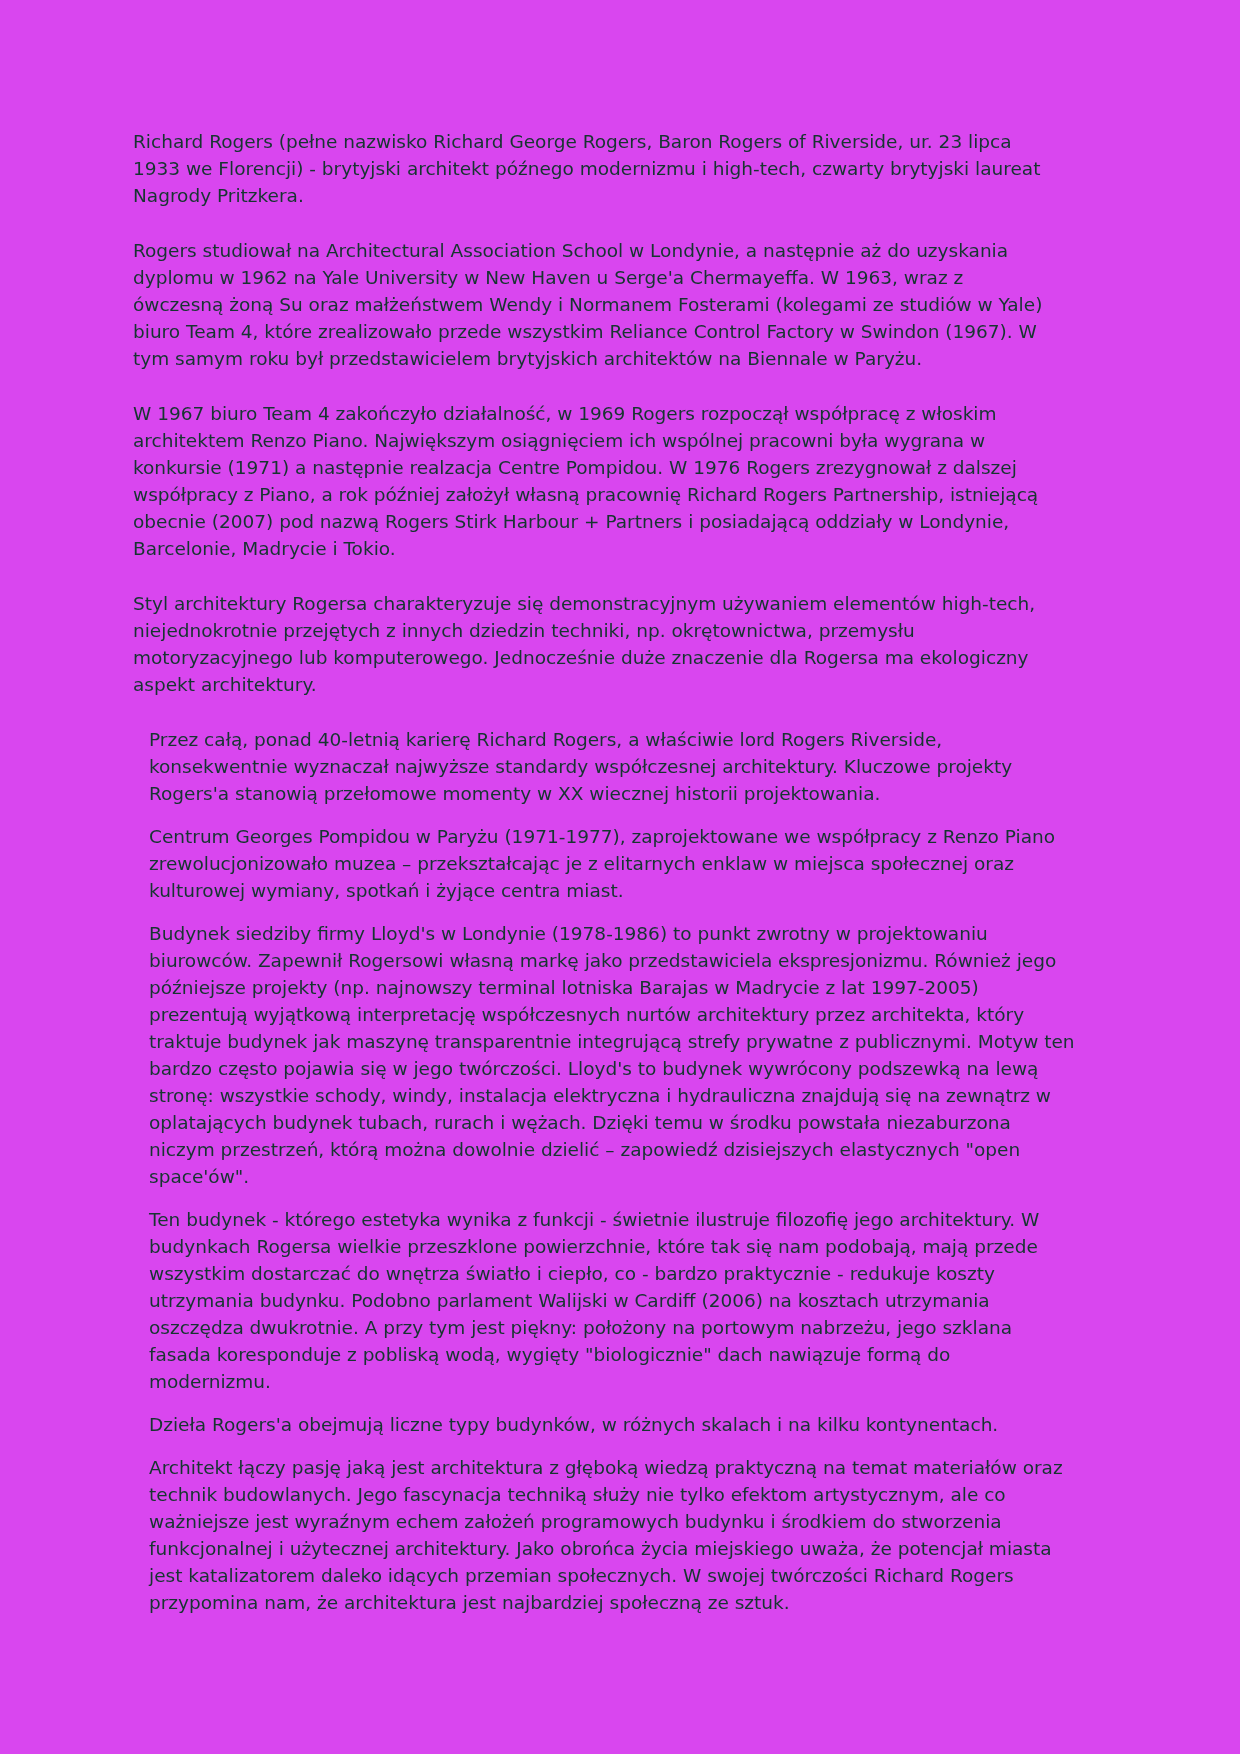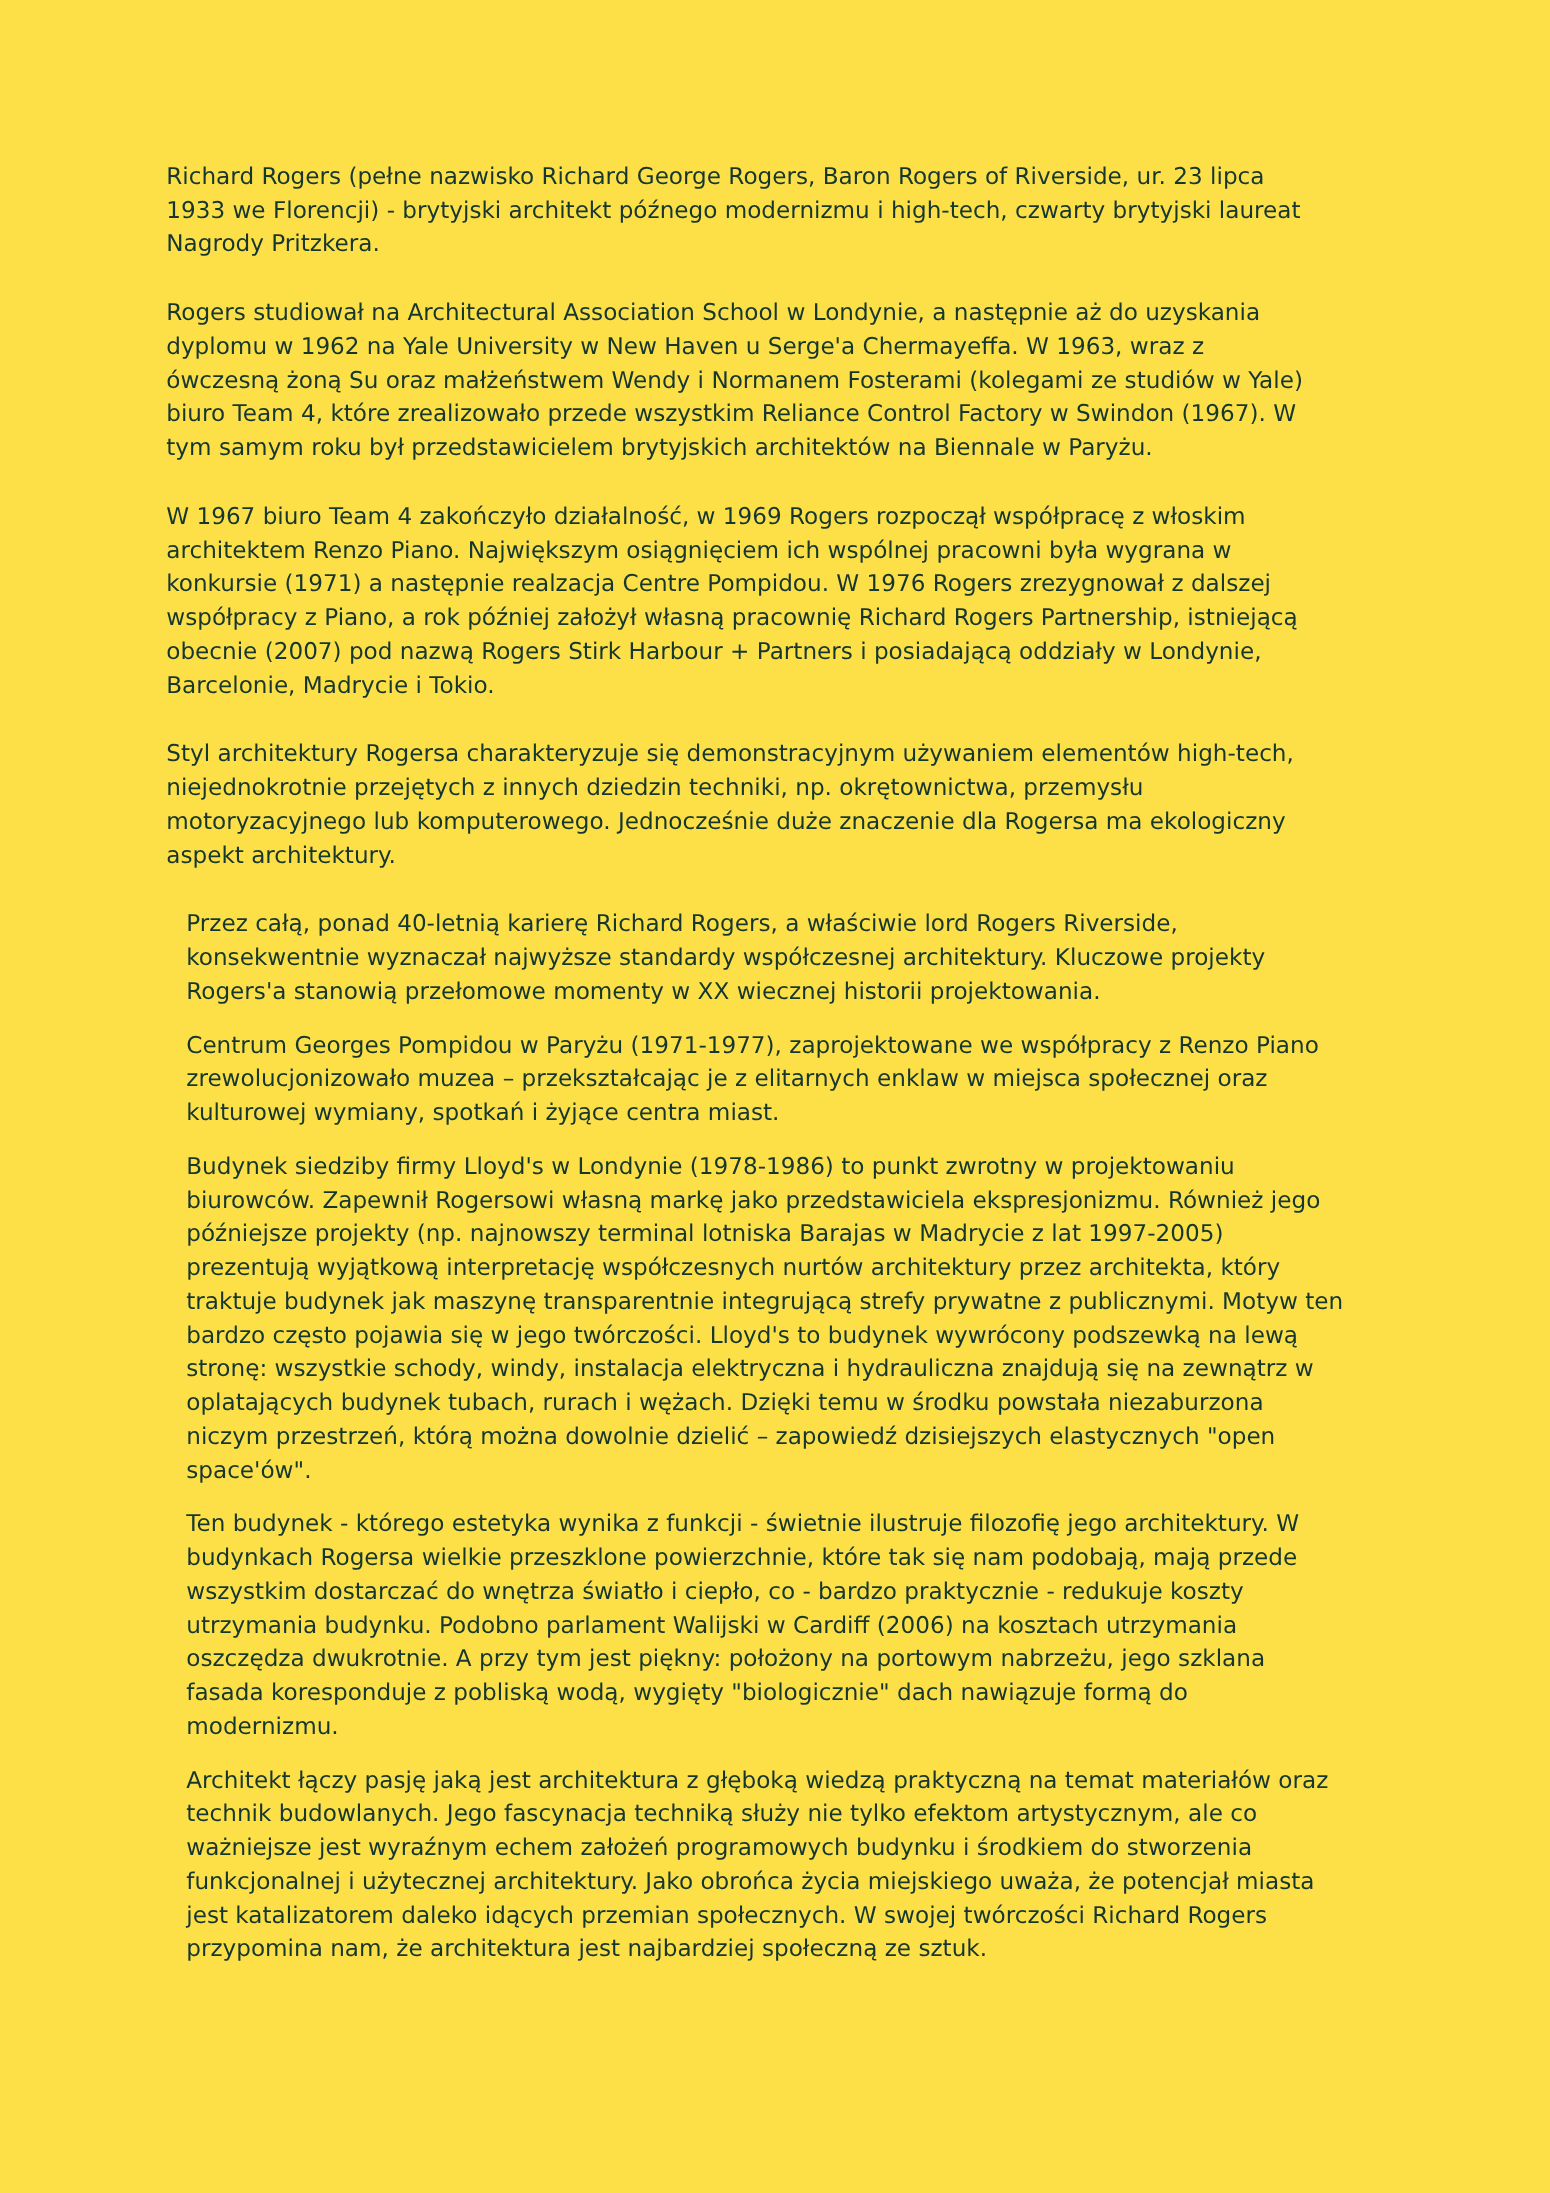--- a/index.html
+++ b/index.html
@@ -4,21 +4,21 @@
 <style>
   html, body {
     margin: 0;
     padding: 0;
     background: #ffffff;
   }
   .page {
     position: relative;
     width: 1240px;
     height: 1754px;
-    background: #fde047;
+    background: #d946ef;
     box-sizing: border-box;
     padding: 128px 60px 0 133px;
     font-family: "DejaVu Sans", sans-serif;
     font-size: 18.5px;
     line-height: 27px;
     color: #163630;
     overflow: hidden;
   }
   .page p {
     margin: 0 0 28px 0;
@@ -70,19 +70,20 @@
 oplatających budynek tubach, rurach i wężach. Dzięki temu w środku powstała niezaburzona
 niczym przestrzeń, którą można dowolnie dzielić – zapowiedź dzisiejszych elastycznych "open
 space'ów".</p>
   <p class="tight">Ten budynek - którego estetyka wynika z funkcji - świetnie ilustruje filozofię jego architektury. W
 budynkach Rogersa wielkie przeszklone powierzchnie, które tak się nam podobają, mają przede
 wszystkim dostarczać do wnętrza światło i ciepło, co - bardzo praktycznie - redukuje koszty
 utrzymania budynku. Podobno parlament Walijski w Cardiff (2006) na kosztach utrzymania
 oszczędza dwukrotnie. A przy tym jest piękny: położony na portowym nabrzeżu, jego szklana
 fasada koresponduje z pobliską wodą, wygięty "biologicznie" dach nawiązuje formą do
 modernizmu.</p>
+  <p class="tight">Dzieła Rogers'a obejmują liczne typy budynków, w różnych skalach i na kilku kontynentach.</p>
   <p class="tight">Architekt łączy pasję jaką jest architektura z głęboką wiedzą praktyczną na temat materiałów oraz
 technik budowlanych. Jego fascynacja techniką służy nie tylko efektom artystycznym, ale co
 ważniejsze jest wyraźnym echem założeń programowych budynku i środkiem do stworzenia
 funkcjonalnej i użytecznej architektury. Jako obrońca życia miejskiego uważa, że potencjał miasta
 jest katalizatorem daleko idących przemian społecznych. W swojej twórczości Richard Rogers
 przypomina nam, że architektura jest najbardziej społeczną ze sztuk.</p>
 </div>
 
 </body></html>

